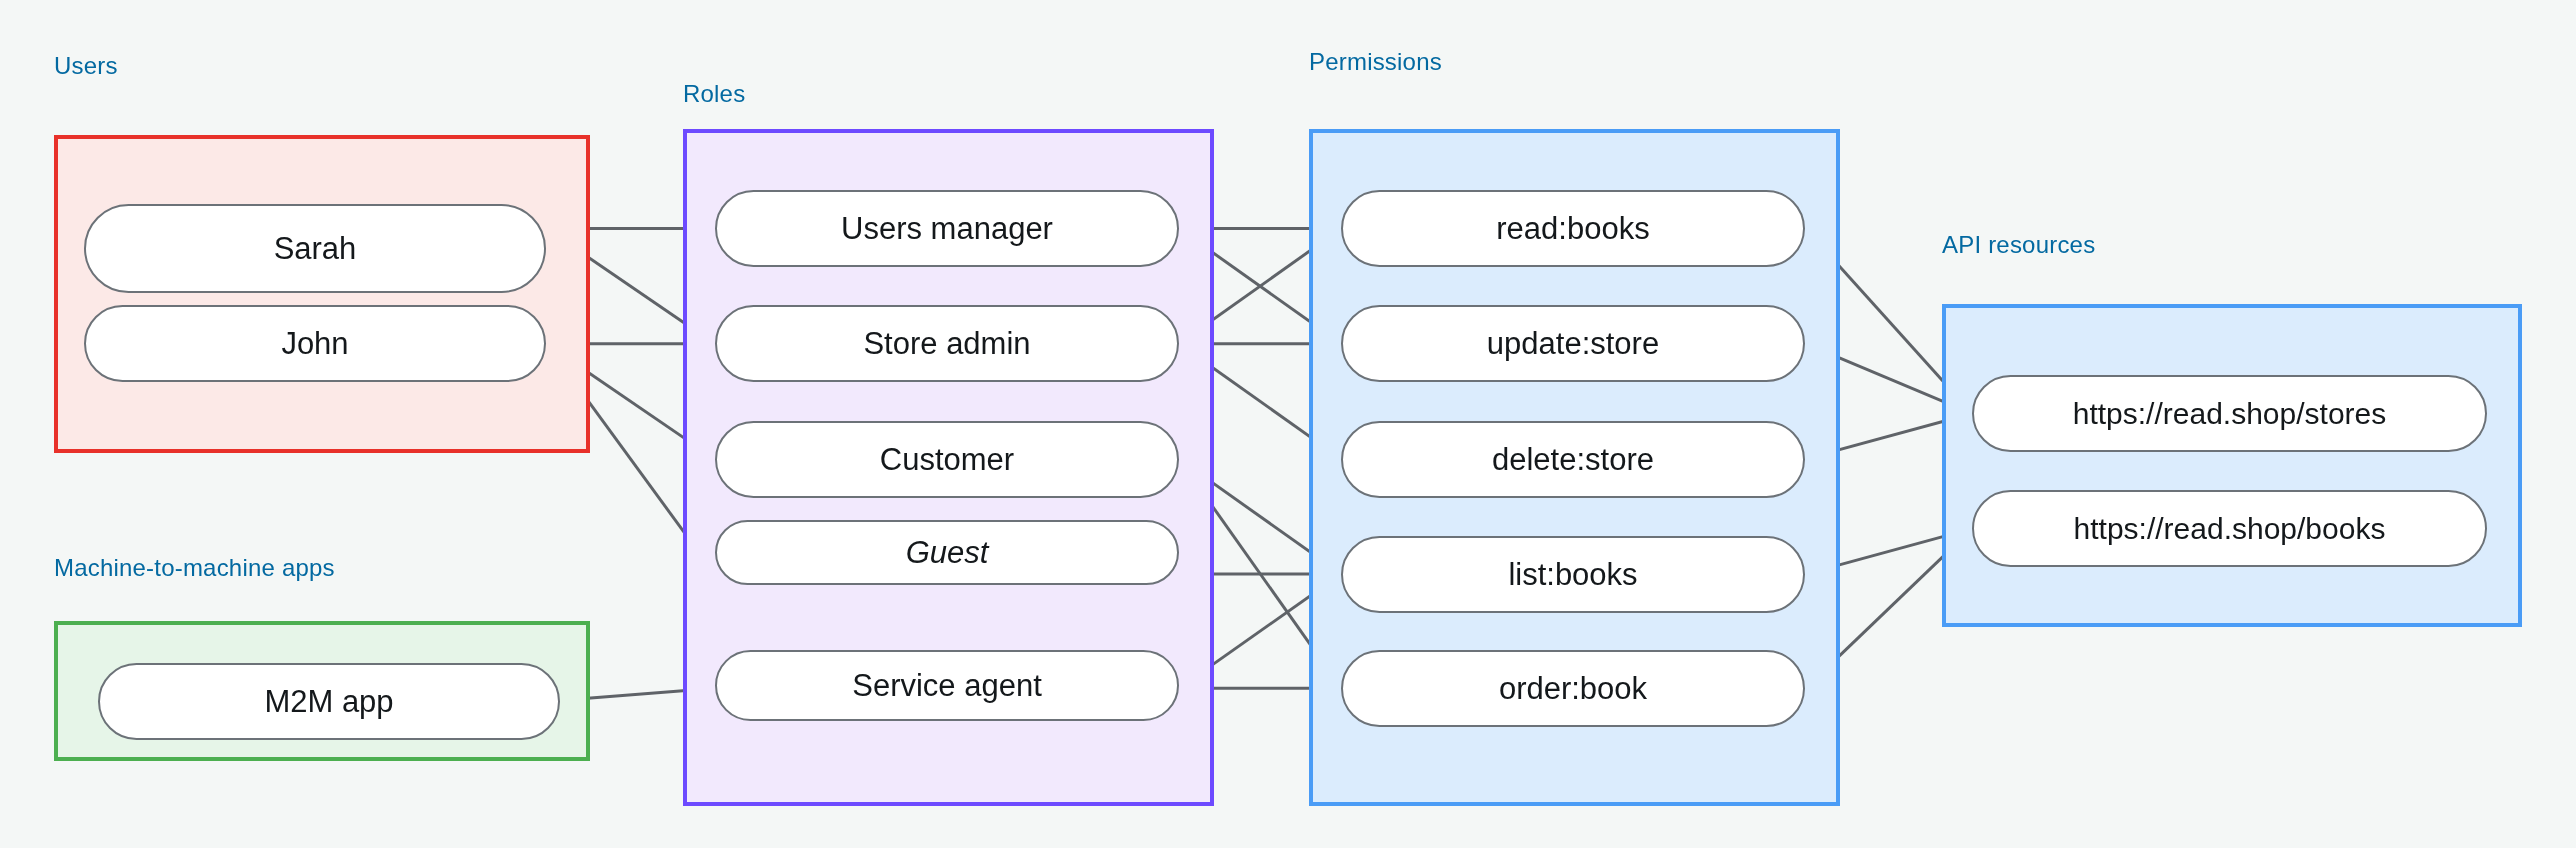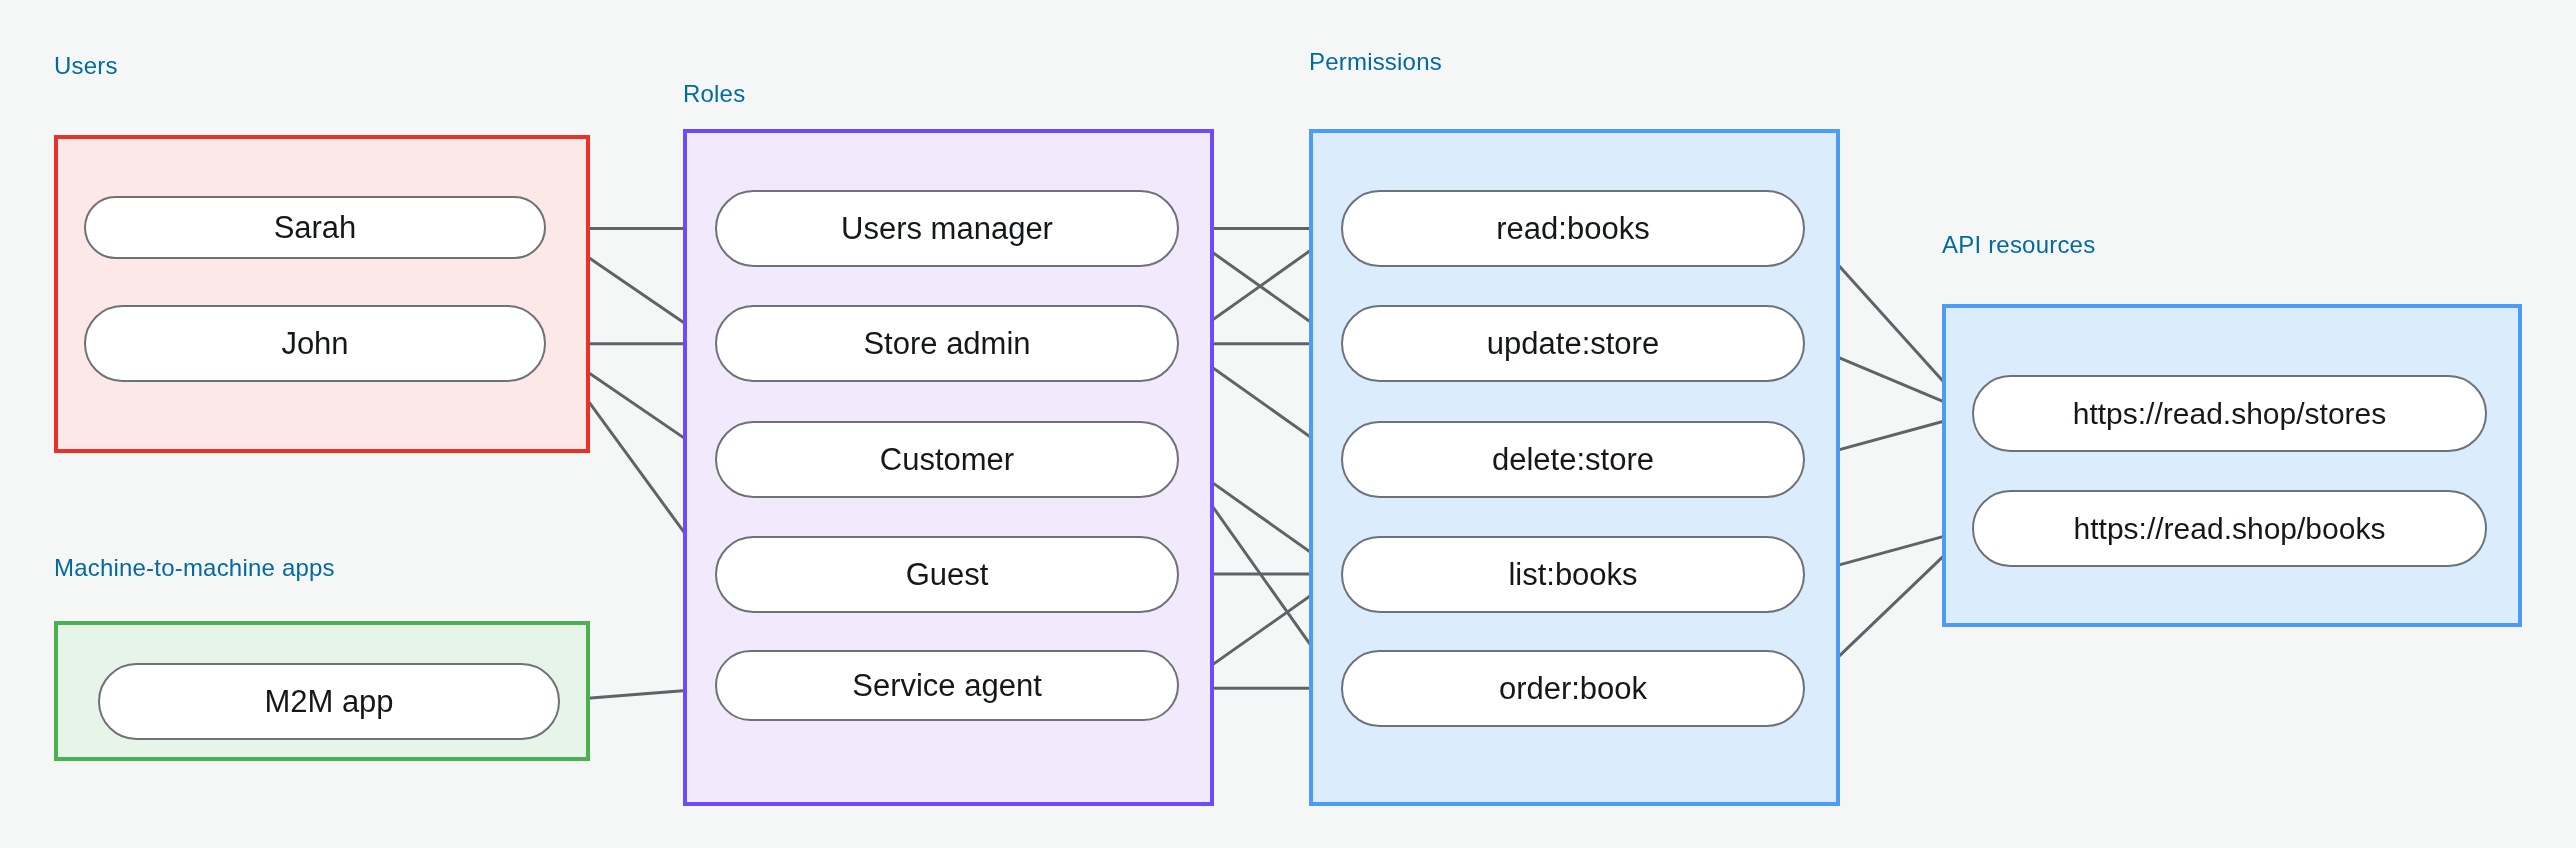--- a/index.html
+++ b/index.html
@@ -93,31 +93,31 @@
       <circle cx="1537" cy="394" r="9"></circle>
       <circle cx="1537" cy="526" r="9"></circle>
       <circle cx="1537" cy="658" r="9"></circle>
       <circle cx="1537" cy="789" r="9"></circle>
       <circle cx="2260" cy="474" r="9"></circle>
       <circle cx="2260" cy="606" r="9"></circle>
     </svg>
   <div id="groups-host">
       <div class="group-label" style="left: 54px; top: 52px;">Users</div>
       <div class="group-box" style="left: 54px; top: 135px; width: 536px; height: 318px; border-color: rgb(232, 49, 42); background: rgb(252, 233, 231);"></div>
-      <div class="node" style="left: 84px; top: 196px; width: 462px; height: 63px;">Sarah</div>
+      <div class="node" style="left: 84px; top: 204px; width: 462px; height: 89px;">Sarah</div>
       <div class="node" style="left: 84px; top: 305px; width: 462px; height: 77px;">John</div>
       <div class="group-label" style="left: 54px; top: 554px;">Machine-to-machine apps</div>
       <div class="group-box" style="left: 54px; top: 621px; width: 536px; height: 140px; border-color: rgb(76, 175, 80); background: rgb(230, 245, 232);"></div>
       <div class="node" style="left: 98px; top: 663px; width: 462px; height: 77px;">M2M app</div>
       <div class="group-label" style="left: 683px; top: 48px; margin-top: 32px;">Roles</div>
       <div class="group-box" style="left: 683px; top: 129px; width: 531px; height: 677px; border-color: rgb(109, 74, 255); background: rgb(242, 233, 253);"></div>
       <div class="node" style="left: 715px; top: 190px; width: 464px; height: 77px;">Users manager</div>
       <div class="node" style="left: 715px; top: 305px; width: 464px; height: 77px;">Store admin</div>
       <div class="node" style="left: 715px; top: 421px; width: 464px; height: 77px;">Customer</div>
-      <div class="node" style="left: 715px; top: 536px; width: 464px; height: 77px;">Guest</div>
+      <div class="node" style="left: 715px; top: 520px; width: 464px; height: 65px; font-style: italic;">Guest</div>
       <div class="node" style="left: 715px; top: 650px; width: 464px; height: 71px;">Service agent</div>
       <div class="group-label" style="left: 1309px; top: 48px;">Permissions</div>
       <div class="group-box" style="left: 1309px; top: 129px; width: 531px; height: 677px; border-color: rgb(74, 156, 246); background: rgb(219, 236, 253);"></div>
       <div class="node" style="left: 1341px; top: 190px; width: 464px; height: 77px;">read:books</div>
       <div class="node" style="left: 1341px; top: 305px; width: 464px; height: 77px;">update:store</div>
       <div class="node" style="left: 1341px; top: 421px; width: 464px; height: 77px;">delete:store</div>
       <div class="node" style="left: 1341px; top: 536px; width: 464px; height: 77px; text-align: center;">list:books</div>
       <div class="node" style="left: 1341px; top: 650px; width: 464px; height: 77px;">order:book</div>
       <div class="group-label" style="left: 1942px; top: 231px;">API resources</div>
       <div class="group-box" style="left: 1942px; top: 304px; width: 580px; height: 323px; border-color: rgb(74, 156, 246); background: rgb(219, 236, 253);"></div>

